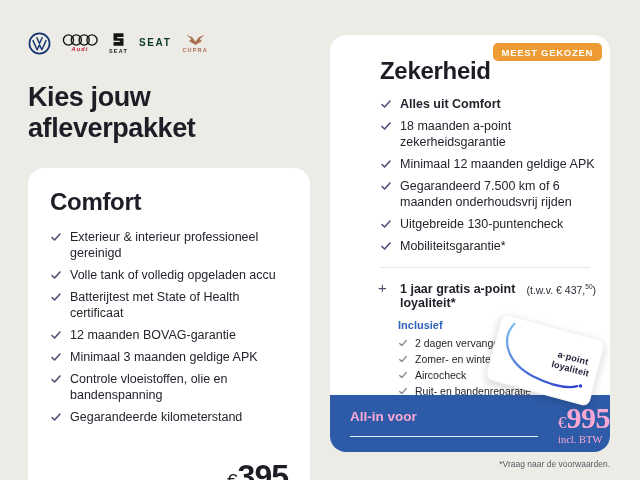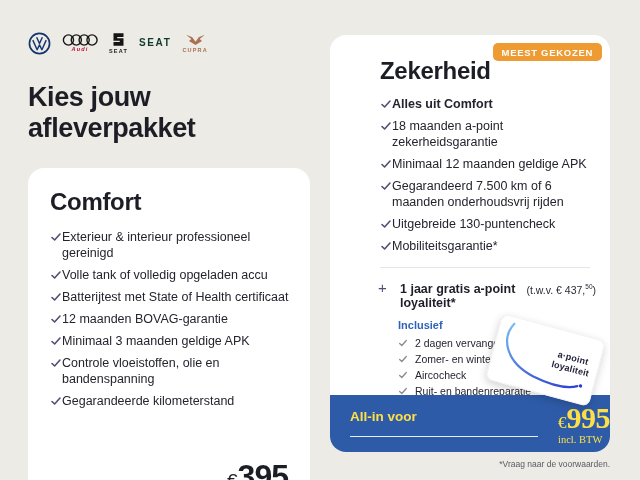--- a/index.html
+++ b/index.html
@@ -18,21 +18,21 @@
 
   
   .heading { position:absolute; left:28px; top:82px; font-size:27px; line-height:31px; font-weight:600;
              color:var(--text_dark,#1d1d26); letter-spacing:-0.4px; }
 
   
   .card { position:absolute; background:#ffffff; border-radius:16px; }
   .card h2 { font-size:24px; font-weight:700; color:var(--text_dark,#1d1d26); letter-spacing:-0.3px; }
 
   .checklist { list-style:none; }
-  .checklist li { display:flex; font-size:12.5px; line-height:16px; color:#24242e; margin-bottom:6px; }
+  .checklist li { display:flex; gap:8px; font-size:12.5px; line-height:16px; color:#24242e; margin-bottom:6px; }
   .checklist .ck { flex:0 0 12px; width:12px; height:12px; margin-top:2px; }
   .checklist .strong { font-weight:700; }
 
   
   .comfort { left:28px; top:168px; width:282px; height:352px; }
   .comfort h2 { margin:20px 0 0 22px; }
   .comfort .checklist { margin:13px 14px 0 22px; }
   .price { position:absolute; right:22px; bottom:13px; text-align:right; color:var(--text_dark,#1d1d26); }
   .price .cur { font-size:19px; font-weight:400; }
   .price .amt { font-size:32px; font-weight:700; letter-spacing:-1px; }
@@ -59,21 +59,21 @@
   
   .loyalty-card { position:absolute; left:162px; top:291px; width:107px; height:68px; background:#fff;
                   border-radius:7px; transform:rotate(15deg); z-index:3;
                   box-shadow:0 3px 9px rgba(0,0,0,0.18), 0 0 0 1px #f0f0f0 inset; }
   .loyalty-card svg { position:absolute; inset:0; }
   .lc-text { position:absolute; right:8px; top:20px; text-align:center; font-size:9px; font-weight:700;
              line-height:11px; color:#23233a; letter-spacing:0.2px; }
 
   
   .allin { position:absolute; left:0; right:0; bottom:0; height:57px; background:var(--footer_blue,#2e5ba8);
-           border-radius:0 0 16px 16px; color:#fde047; z-index:2; }
+           border-radius:0 0 16px 16px; color:#f9a8d4; z-index:2; }
   .allin-label { position:absolute; left:20px; top:14px; font-size:13.5px; font-weight:700; }
   .allin-rule { position:absolute; left:20px; top:41px; width:188px; border-top:1.5px solid rgba(255,255,255,0.9); }
   .allin-price { position:absolute; right:0; top:6px; text-align:left;font-family:Liberation Serif, serif; }
   .allin-price .cur { font-size:17px; font-weight:400; }
   .allin-price .amt { font-size:30px; font-weight:700; letter-spacing:-0.5px; }
   .allin-price .vat { font-size:10.5px; margin-top:-1px; }
 
   .disclaimer { position:absolute; right:30px; top:459px; font-size:8.5px; color:#5b5b63; }
 </style>
 </head>

